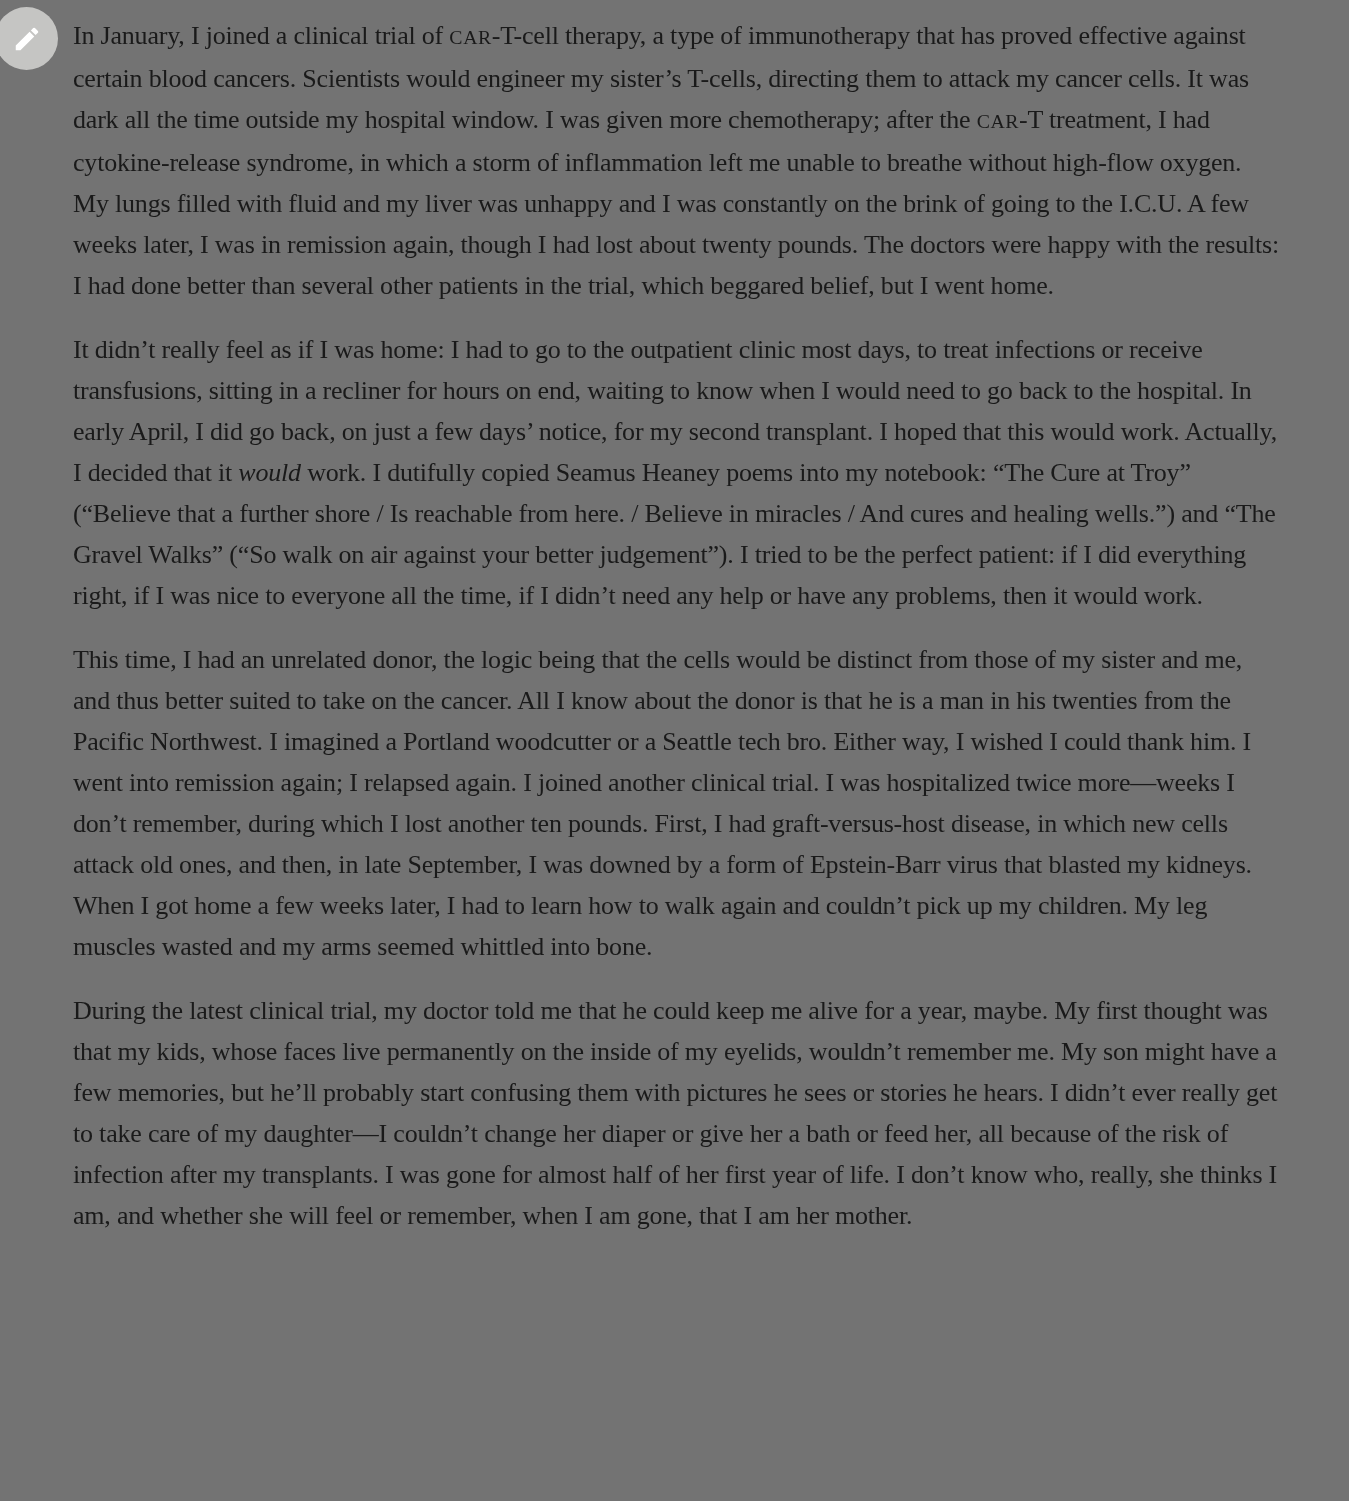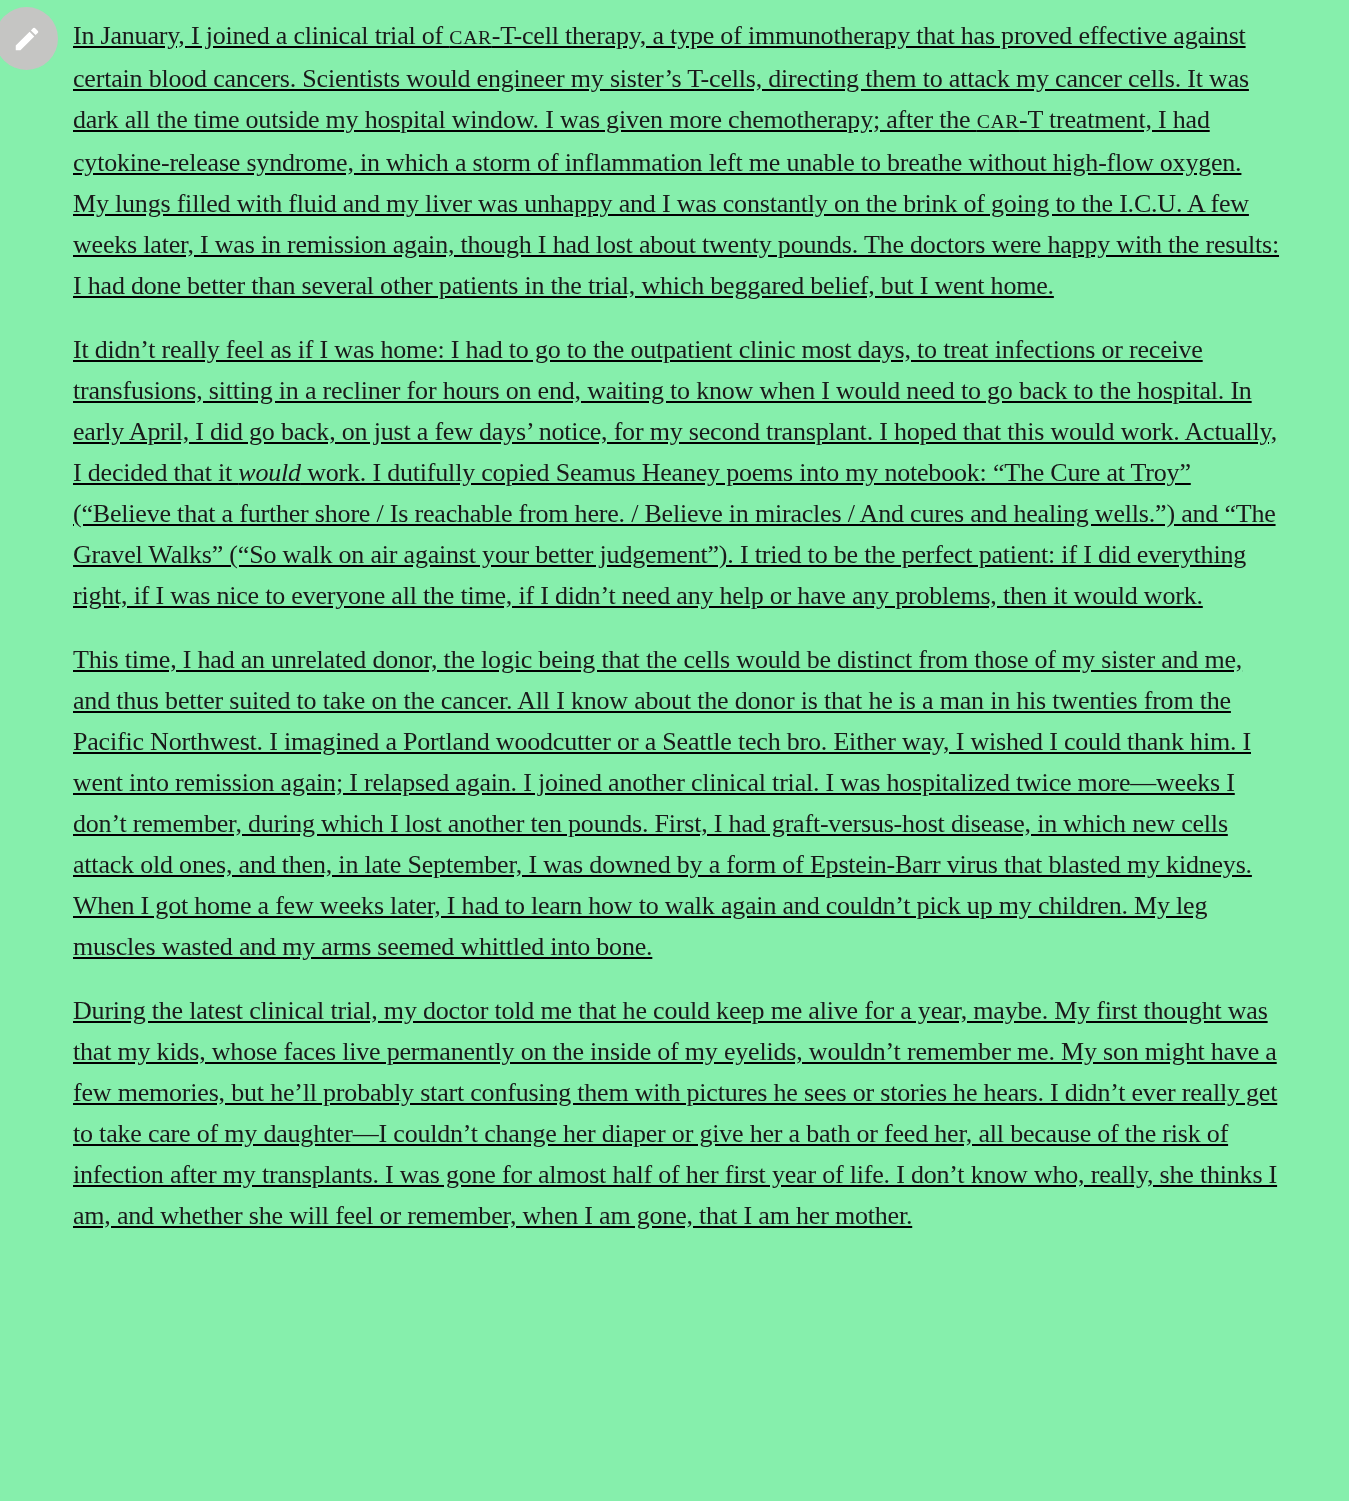--- a/index.html
+++ b/index.html
@@ -5,24 +5,23 @@
   html, body {
     margin: 0;
     padding: 0;
     background: #ffffff;
     overflow-x: hidden;
   }
   .page {
     position: relative;
     width: 1349px;
     min-height: 1501px;
-    background: #86efac;
+    background: #737373;
     box-sizing: border-box;
     padding: 15px 69px 40px 73px;
-    text-decoration: underline;
   }
   .edit-fab {
     position: absolute;
     top: 7px;
     left: -5px;
     width: 63px;
     height: 63px;
     border-radius: 50%;
     background: #c5c5c3;
     border: none;

